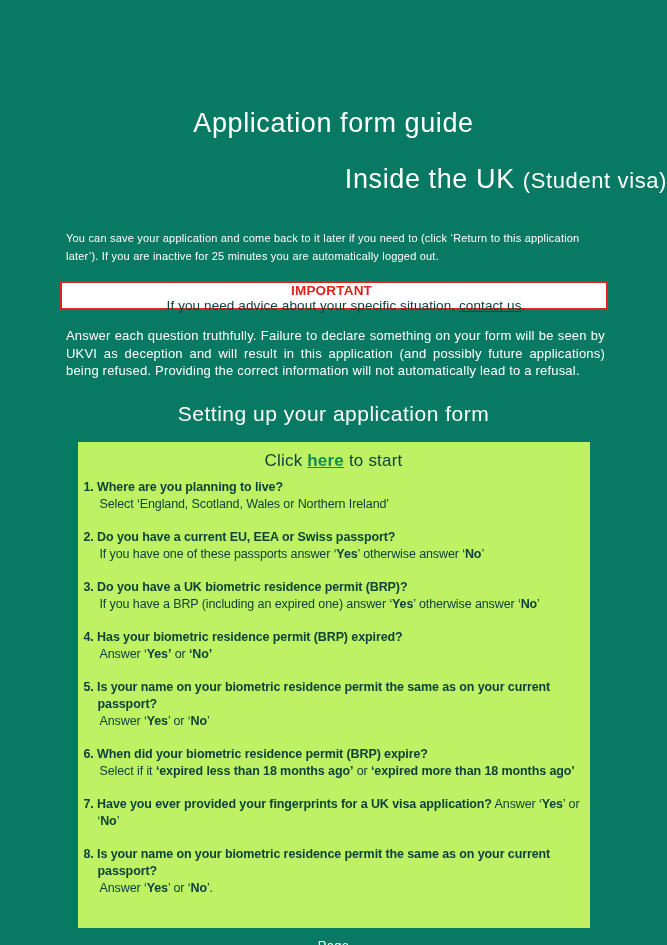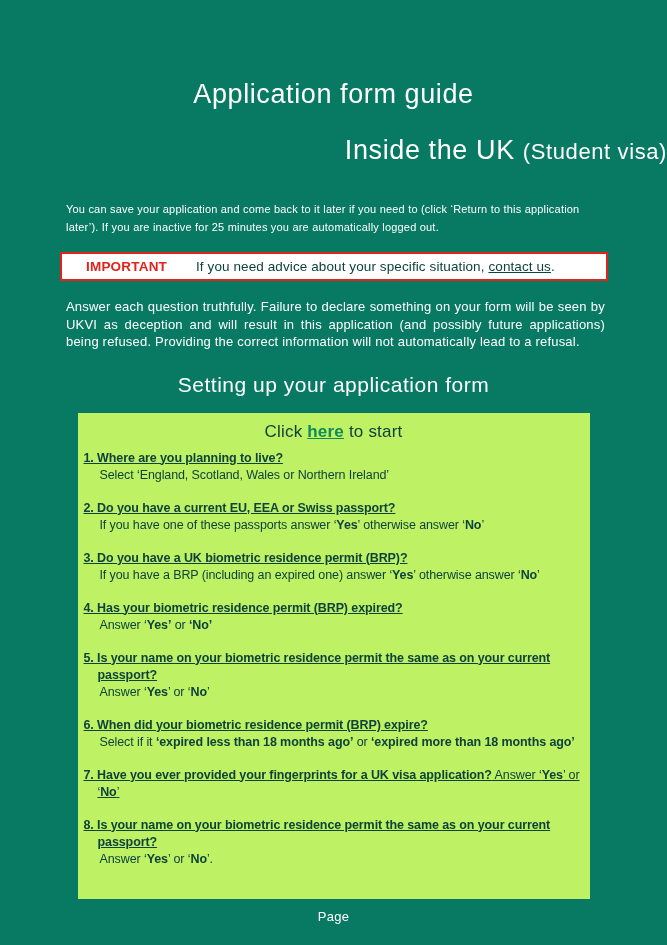--- a/index.html
+++ b/index.html
@@ -12,21 +12,21 @@
   html,body{margin:0;padding:0;}
   body{
     width:667px;height:945px;overflow:hidden;
     background:var(--bg);
     font-family:"Liberation Sans", sans-serif;
     -webkit-font-smoothing:antialiased;
   }
   .page{width:667px;height:945px;position:relative;}
 
   .main-title{
-    margin:0;padding-top:79px;
+    margin:0;padding-top:108px;
     text-align:center;color:#ffffff;
     font-size:27px;font-weight:normal;letter-spacing:.6px;
     line-height:30px;
   }
   .sub-title{
     margin:26px 0 0 0;
     text-align:right;color:#ffffff;
     font-size:27px;font-weight:normal;letter-spacing:.6px;
     line-height:30px;
   }
@@ -37,20 +37,21 @@
     color:#ffffff;font-size:11px;line-height:17.5px;letter-spacing:.2px;
   }
 
   .important-box{
     margin:16px 59px 0 60px;
     background:#ffffff;
     border:2px solid var(--red);
     height:29px;
     display:flex;align-items:center;
     padding-left:24px;
+    flex-direction:column;
   }
   .important-label{
     color:var(--red);font-weight:bold;font-size:13.5px;letter-spacing:.2px;
     width:110px;flex:0 0 auto;
   }
   .important-text{
     color:var(--ink);font-size:13.5px;letter-spacing:.1px;
   }
 
   .warning{
@@ -74,21 +75,21 @@
     color:var(--ink);
   }
   .start-line{
     text-align:center;
     font-size:17px;letter-spacing:.2px;
     margin-bottom:8px;
     color:var(--ink);
   }
   .q-item{margin-bottom:16px;padding-left:14px;font-size:12.5px;line-height:17px;letter-spacing:-0.1px;}
   .q-item:last-child{margin-bottom:0;}
-  .q-line{text-indent:-14px;text-decoration:underline;}
+  .q-line{text-indent:-14px;}
   .q-sub{padding-left:2px;}
   .q-sub:empty{display:none;}
   .b{font-weight:bold;}
   .lnk{text-decoration:underline;color:inherit;cursor:pointer;}
   .green{color:var(--green);}
 
   .footer{
     margin-top:10px;
     text-align:center;color:#ffffff;
     font-size:13px;letter-spacing:.3px;

